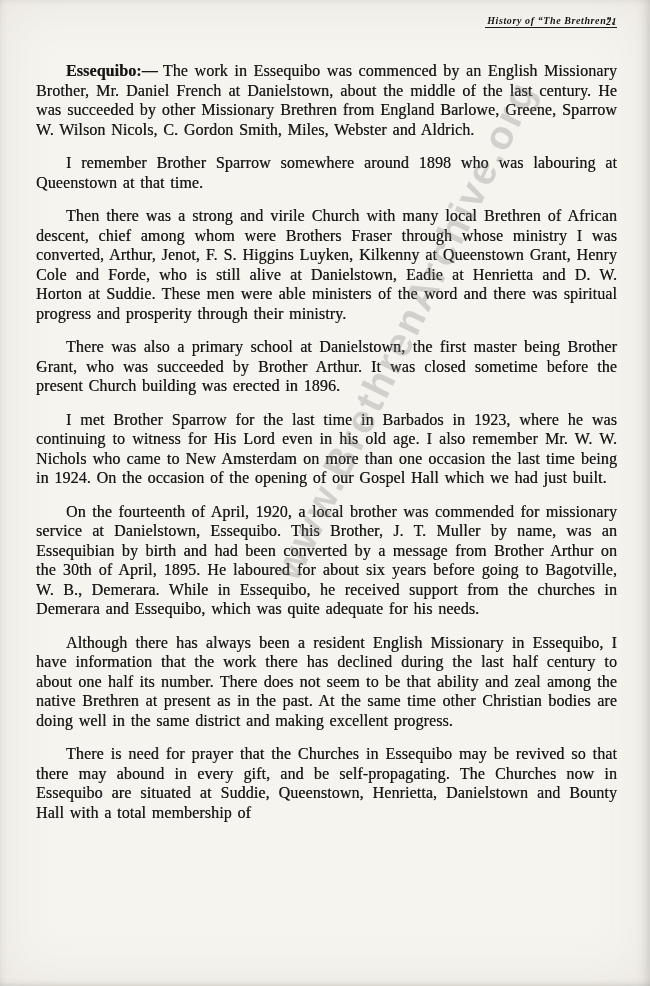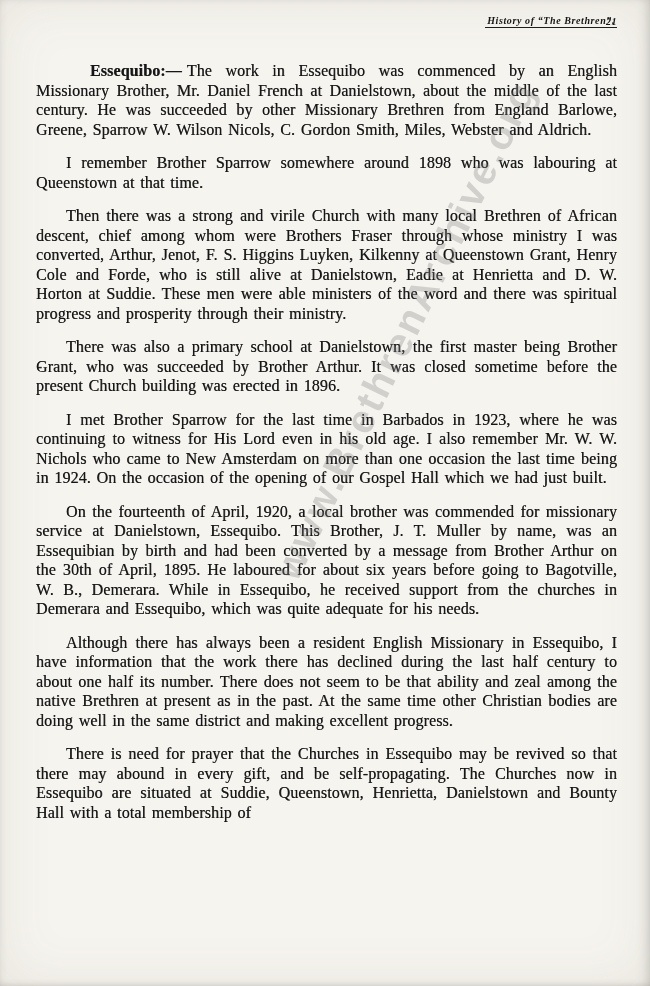--- a/index.html
+++ b/index.html
@@ -64,21 +64,20 @@
     text-indent: 30px;
     font-size: 16px;
     line-height: 19.5px;
     letter-spacing: 0.1px;
     word-spacing: 1.6px;
     text-shadow: 0.35px 0.2px 0 rgba(22, 22, 22, 0.65);
   }
   .lead {
     font-weight: bold;
     margin-right: 5px;
-    margin-left: 24px;
   }
   .watermark {
     position: absolute;
     left: 405px;
     top: 330px;
     transform: translate(-50%, -50%) rotate(-64deg);
     transform-origin: center;
     white-space: nowrap;
     font-family: "Liberation Sans", sans-serif;
     font-weight: bold;

